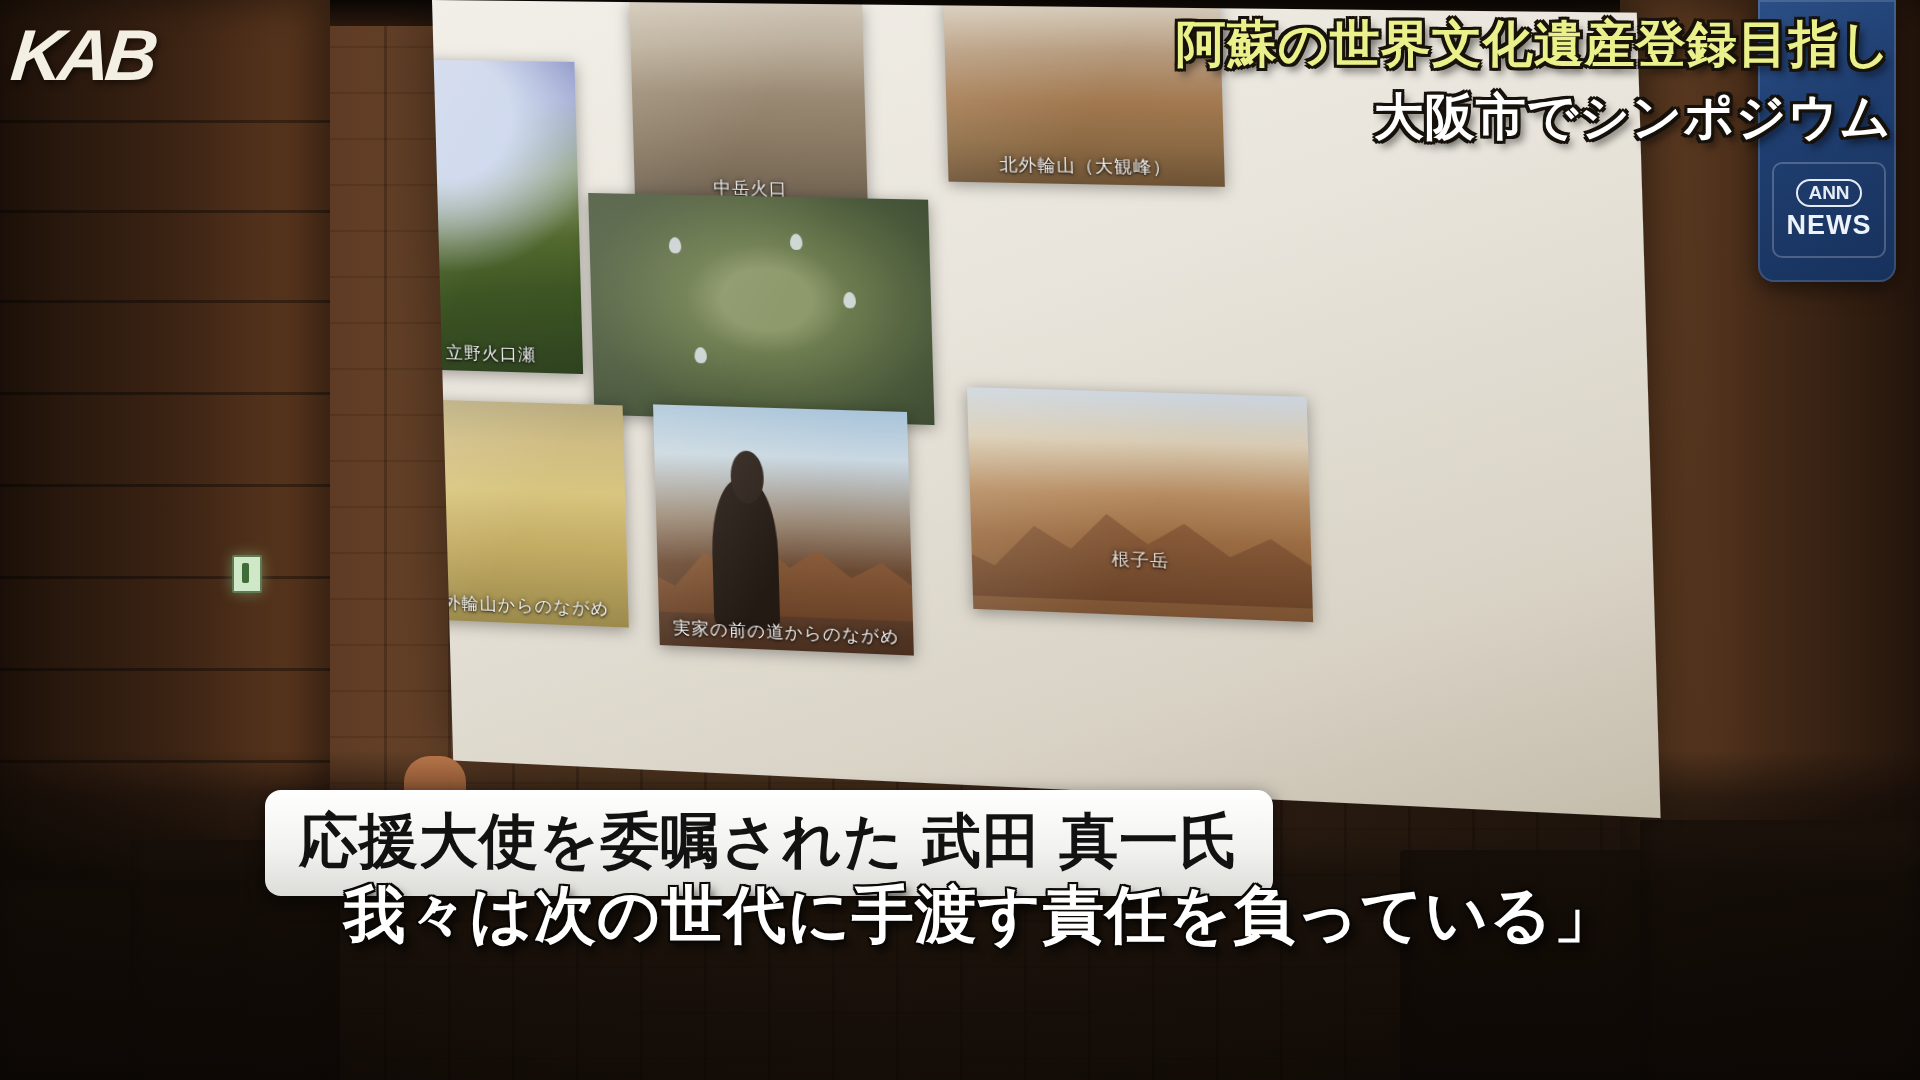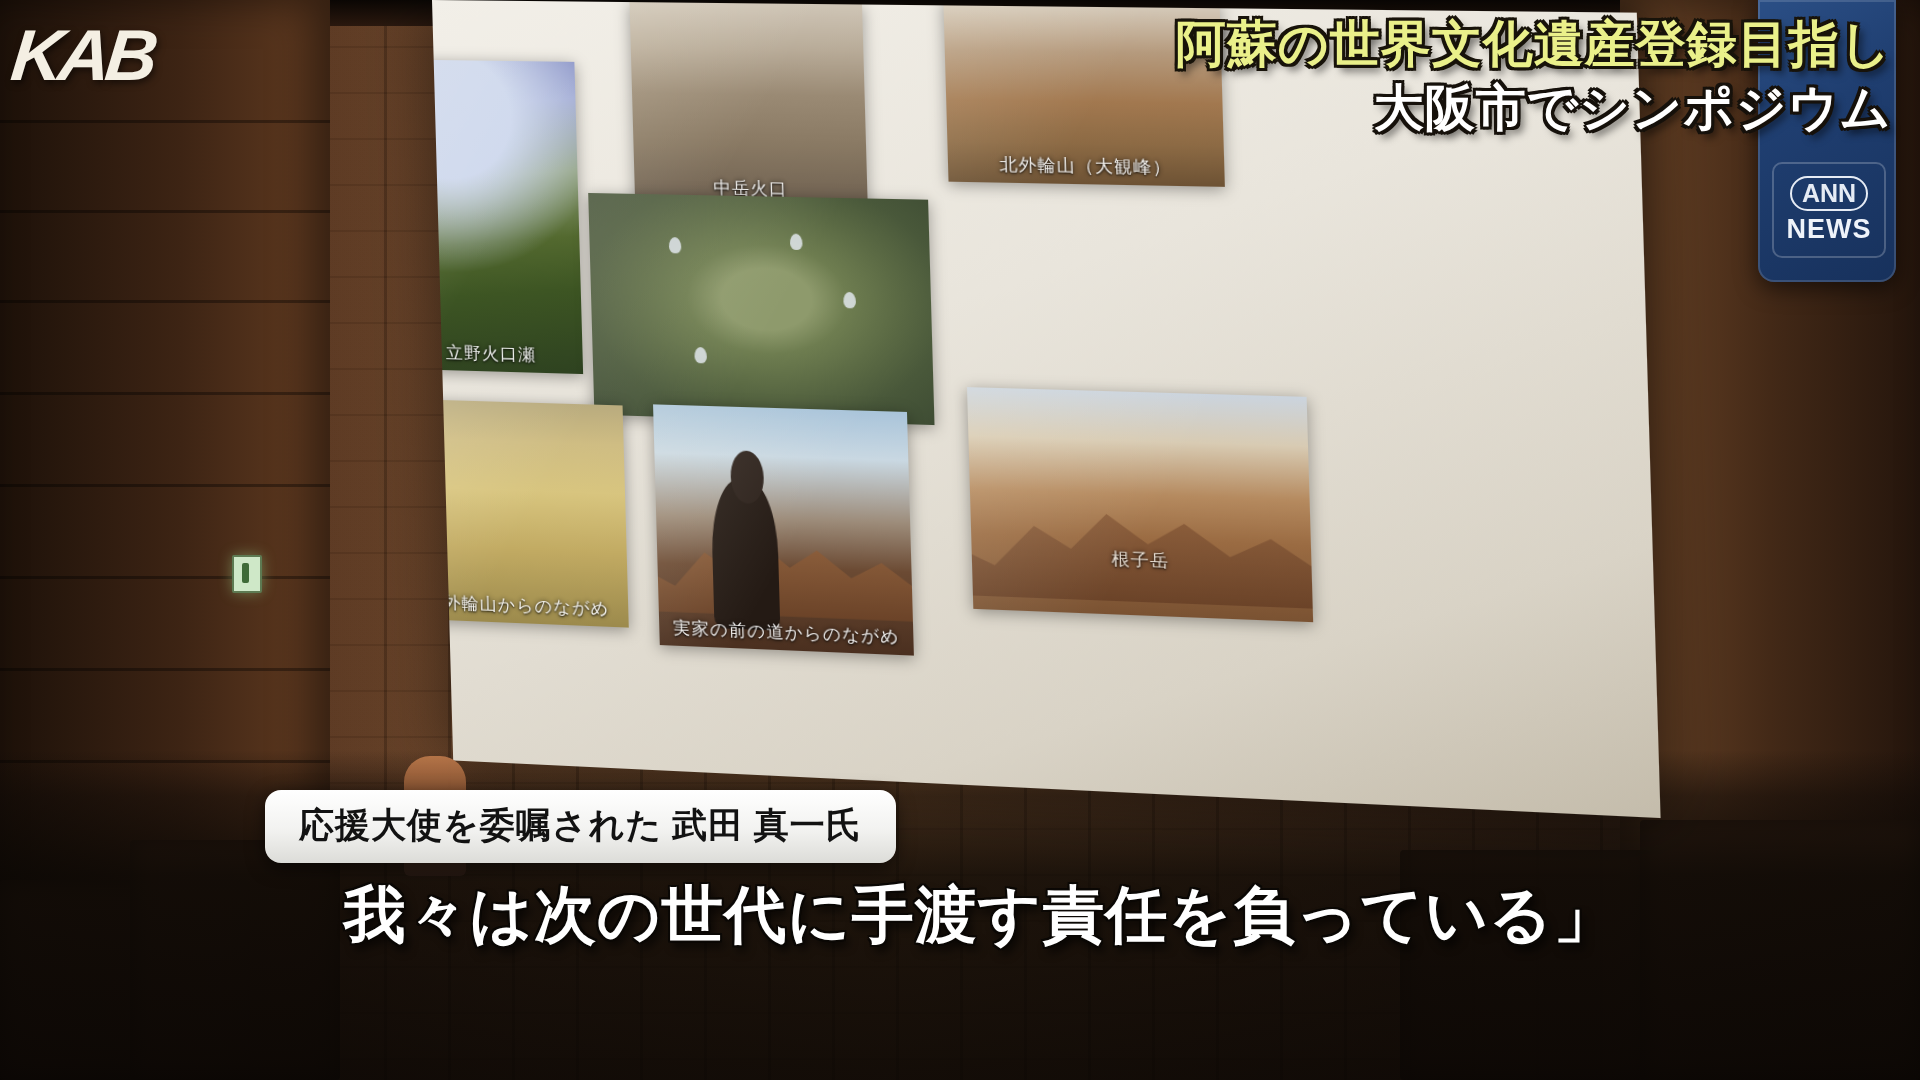--- a/index.html
+++ b/index.html
@@ -100,46 +100,46 @@
 
   
   .headline{position:absolute;right:28px;top:18px;text-align:right;
         line-height:1.05;z-index:30;}
   .hl1,.hl2{font-size:50px;font-weight:bold;letter-spacing:1px;
         font-family:"DejaVu Sans","Liberation Sans",sans-serif;padding-left:24px;}
   .hl1{color:#eaf08a;
        text-shadow:-3px 0 0 #18130a,3px 0 0 #18130a,0 -3px 0 #18130a,0 3px 0 #18130a,
                    -3px -3px 0 #18130a,3px -3px 0 #18130a,-3px 3px 0 #18130a,3px 3px 0 #18130a,
                    5px 6px 8px rgba(0,0,0,.7);}
-  .hl2{color:#ffffff;margin-top:11px;
+  .hl2{color:#ffffff;margin-top:20px;
        text-shadow:-3px 0 0 #16110b,3px 0 0 #16110b,0 -3px 0 #16110b,0 3px 0 #16110b,
                    -3px -3px 0 #16110b,3px -3px 0 #16110b,-3px 3px 0 #16110b,3px 3px 0 #16110b,
                    5px 6px 8px rgba(0,0,0,.7);}
 
   
   .ann-bug{position:absolute;right:24px;top:0px;width:138px;height:282px;
         background:linear-gradient(150deg,#2b4f86 0%,#1f3e70 40%,#17315c 100%);
         border-radius:0 0 16px 16px;
         box-shadow:0 6px 22px rgba(0,0,0,.55),inset 0 0 0 2px rgba(255,255,255,.14);
         z-index:20;}
   .ann-box{position:absolute;left:14px;bottom:24px;width:110px;height:92px;
         border:2px solid rgba(255,255,255,.22);border-radius:10px;
         display:flex;flex-direction:column;align-items:center;justify-content:center;gap:3px;}
   .ann-oval{border:2.5px solid #e6ecf5;border-radius:999px;padding:1px 10px;
-        color:#e6ecf5;font-size:25px;font-weight:bold;letter-spacing:0px;}
+        color:#e6ecf5;font-size:19px;font-weight:bold;letter-spacing:0px;}
   .ann-news{color:#eef3fa;font-size:27px;font-weight:bold;letter-spacing:1px;}
 
   
   .name-banner{position:absolute;left:265px;top:790px;
         background:linear-gradient(180deg,#ffffff 0%,#f2f2f0 55%,#dcdcd8 100%);
         border-radius:16px;padding:12px 34px 14px 34px;
         box-shadow:0 5px 18px rgba(0,0,0,.55);z-index:40;}
-  .name-banner span{font-size:35px;font-weight:bold;color:#121212;
+  .name-banner span{font-size:59px;font-weight:bold;color:#121212;
         letter-spacing:1px;white-space:nowrap;
-        font-family:Liberation Serif, serif;}
+        font-family:Liberation Sans, sans-serif;}
 
   
   .subs{position:absolute;left:0;right:0;top:880px;text-align:center;z-index:40;
         line-height:1.12;}
   .sub-line{font-size:62px;font-weight:bold;color:#ffffff;letter-spacing:1px;
         font-family:"DejaVu Sans","Liberation Sans",sans-serif;
         text-shadow:-2px 0 0 #0b0805,2px 0 0 #0b0805,0 -2px 0 #0b0805,0 2px 0 #0b0805,
                     -2px -2px 0 #0b0805,2px -2px 0 #0b0805,-2px 2px 0 #0b0805,2px 2px 0 #0b0805,
                     4px 6px 10px rgba(0,0,0,.8);}
   .sub-line.indent{padding-left:40px;}

